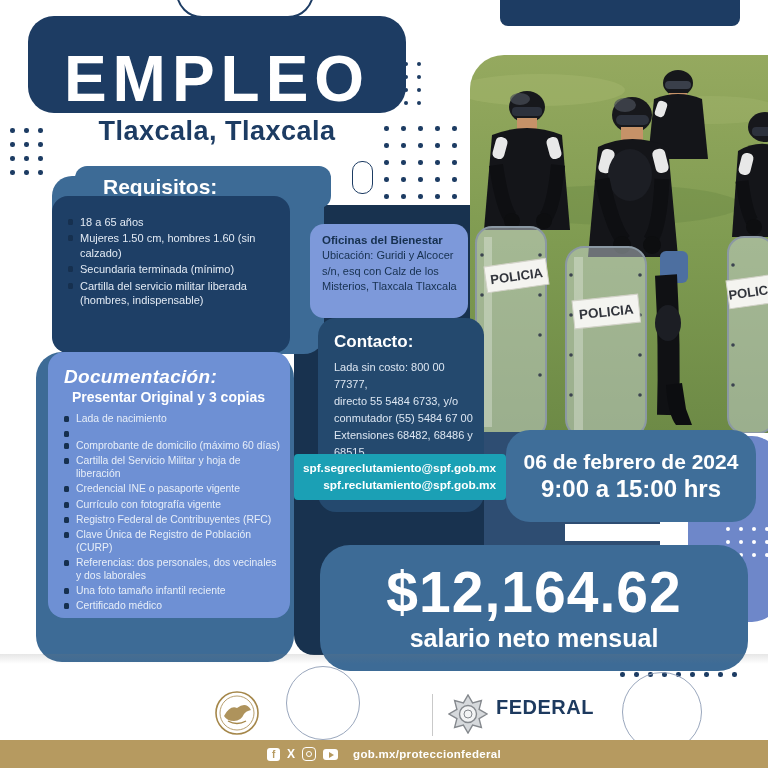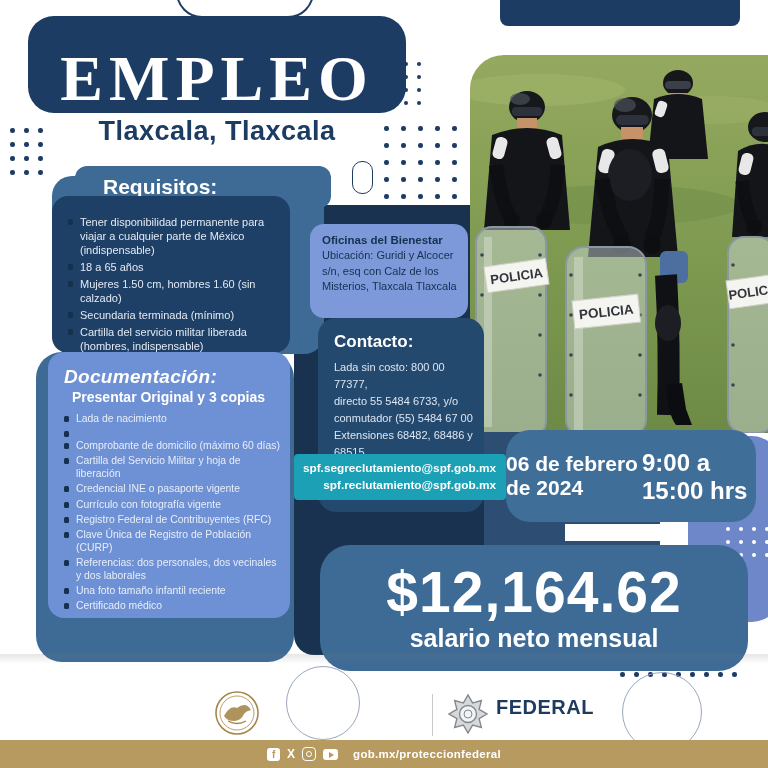--- a/index.html
+++ b/index.html
@@ -14,21 +14,21 @@
   .dots{pointer-events:none;}
   .fold-shadow{left:0;top:654px;width:768px;height:10px;
      background:linear-gradient(to bottom,rgba(120,120,120,0.18),rgba(255,255,255,0));}
   .circle-outline{border:1px solid #9aa7bd;border-radius:50%;}
   .c1{left:286px;top:666px;width:72px;height:72px;}
   .c2{left:622px;top:672px;width:78px;height:78px;}
 
   
   .title-box{left:28px;top:16px;width:378px;height:97px;background:#1d3c63;border-radius:26px;
      display:flex;align-items:center;justify-content:center;}
-  .title-box span{font-family:Liberation Serif, serif;font-weight:bold;color:#ffffff;
+  .title-box span{font-family:Liberation Sans, sans-serif;font-weight:bold;color:#ffffff;
      font-size:64px;letter-spacing:6px;margin-top:28px;}
   .location{left:28px;top:116px;width:378px;text-align:center;color:#1d3c63;
      font-size:27px;font-weight:bold;letter-spacing:0.5px;}
 
   
   .contact-col{left:294px;top:205px;width:192px;height:450px;background:#18324f;border-radius:0 0 20px 20px;}
   .steel-top{left:52px;top:176px;width:272px;height:178px;background:#3d6b96;border-radius:20px;}
   .req-header{left:75px;top:166px;width:256px;height:42px;background:#3d6b96;border-radius:12px;
      display:flex;align-items:center;padding-left:28px;box-sizing:border-box;}
   .req-header span{color:#fff;font-size:21px;font-weight:bold;}
@@ -59,21 +59,21 @@
      padding-right:10px;box-sizing:border-box;}
   .emails div{color:#fff;font-size:11.8px;font-weight:bold;line-height:1.45;}
 
   
   .photo-wrap{left:470px;top:55px;width:298px;height:378px;border-radius:34px 0 0 0;overflow:hidden;}
   .photo-wrap svg{display:block;}
   .slate{left:484px;top:432px;width:176px;height:150px;background:#2e4d72;}
   .white-bar{left:565px;top:524px;width:122px;height:17px;background:#ffffff;}
   .peri-deco{left:688px;top:436px;width:92px;height:186px;background:#6e87c9;border-radius:28px;}
   .date-box{left:506px;top:430px;width:250px;height:92px;background:#3f6e99;border-radius:24px;
-     display:flex;align-items:center;justify-content:center;}
+     display:flex;flex-direction:column;align-items:center;justify-content:center;}
   .date-box .d{color:#fff;font-size:21px;font-weight:bold;}
   .date-box .h{color:#fff;font-size:24px;font-weight:bold;margin-top:1px;}
   .salary-box{left:320px;top:545px;width:428px;height:126px;background:#3d6b96;border-radius:30px;
      display:flex;flex-direction:column;align-items:center;justify-content:center;}
   .salary-box .a{color:#fff;font-size:57px;font-weight:bold;letter-spacing:1px;line-height:1;}
   .salary-box .l{color:#fff;font-size:25px;font-weight:bold;margin-top:3px;}
 
   
   .eagle{left:214px;top:690px;width:46px;height:46px;}
   .seg-text{left:268px;top:694px;}
@@ -294,24 +294,20 @@
   </div>
 
   <div class="abs steel-top"></div>
   <div class="abs req-header">
     <span>Requisitos:</span>
   </div>
   <div class="abs req-box">
     <ul class="blist">
       <li>
           <span class="bullet"></span>
-          <span>Tener disponibilidad permanente para viajar a cualquier parte de México (indispensable)</span>
-        </li>
-      <li>
-          <span class="bullet"></span>
           <span>18 a 65 años</span>
         </li>
       <li>
           <span class="bullet"></span>
           <span>Mujeres 1.50 cm, hombres 1.60 (sin calzado)</span>
         </li>
       <li>
           <span class="bullet"></span>
           <span>Secundaria terminada (mínimo)</span>
         </li>

